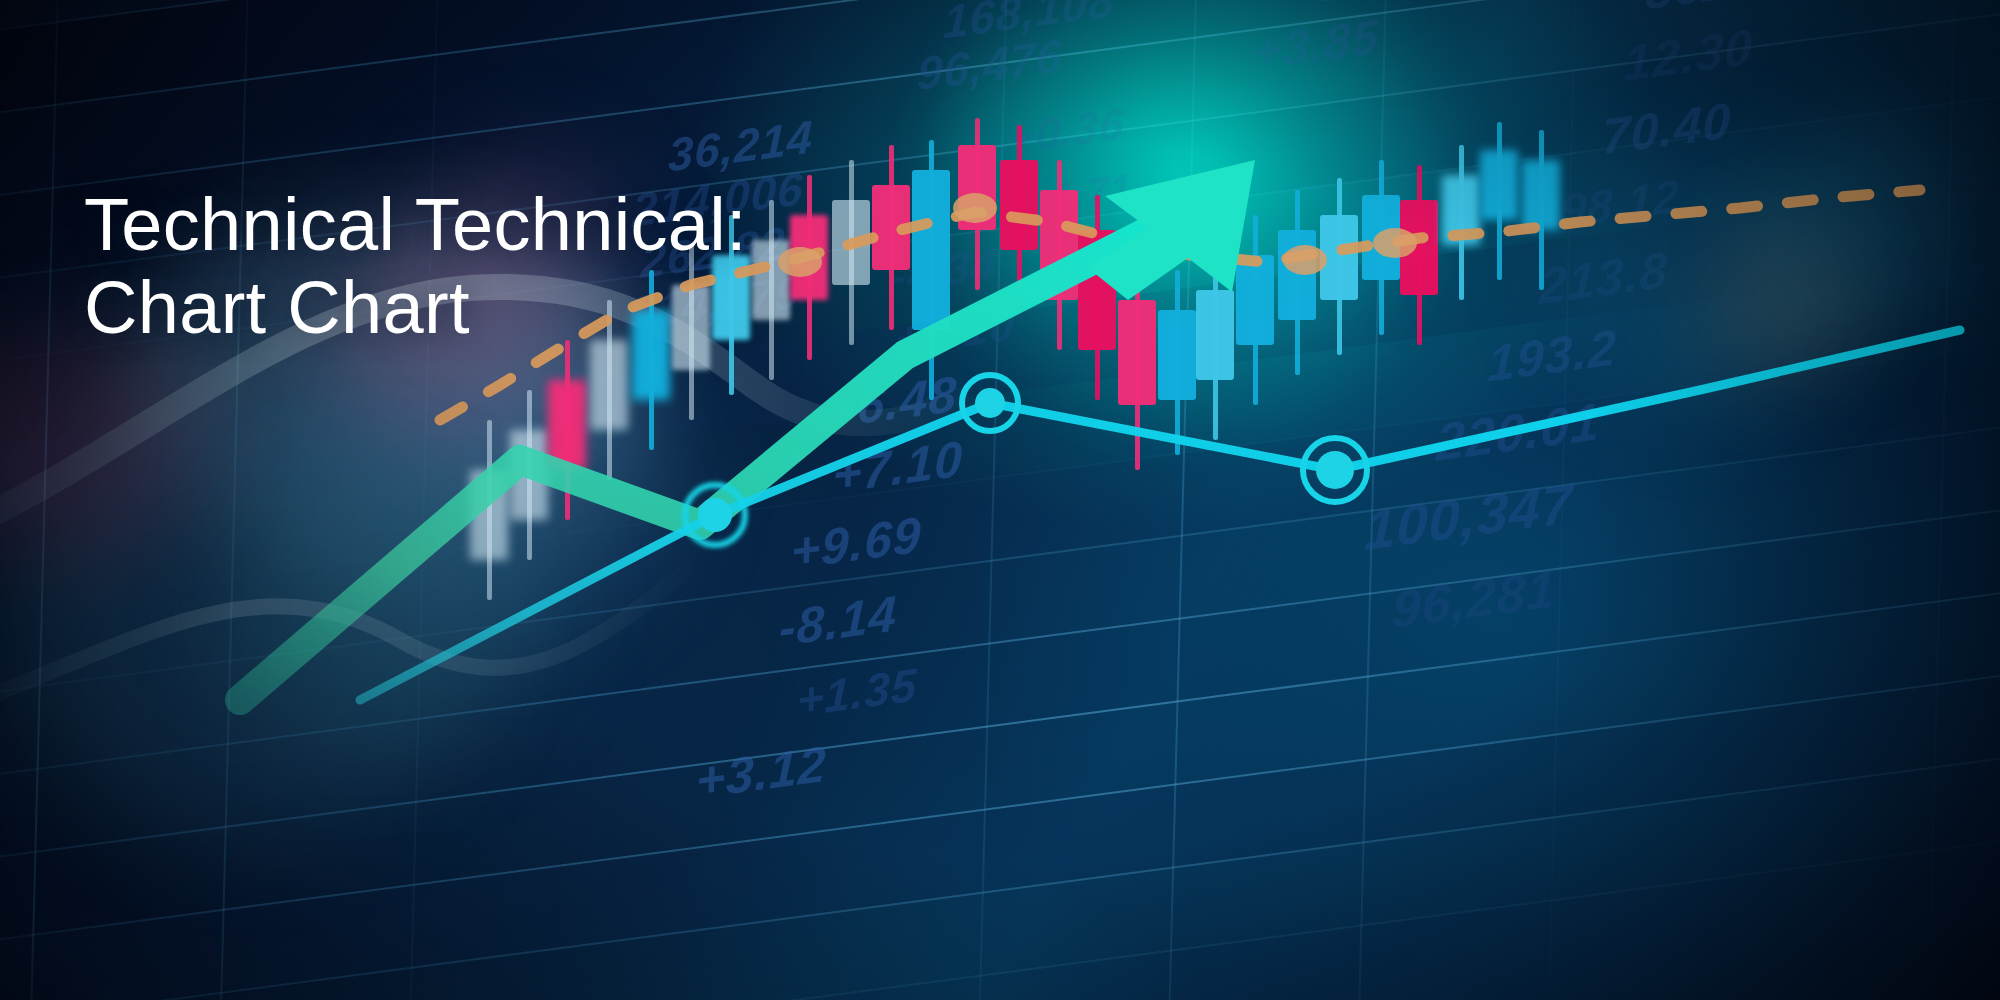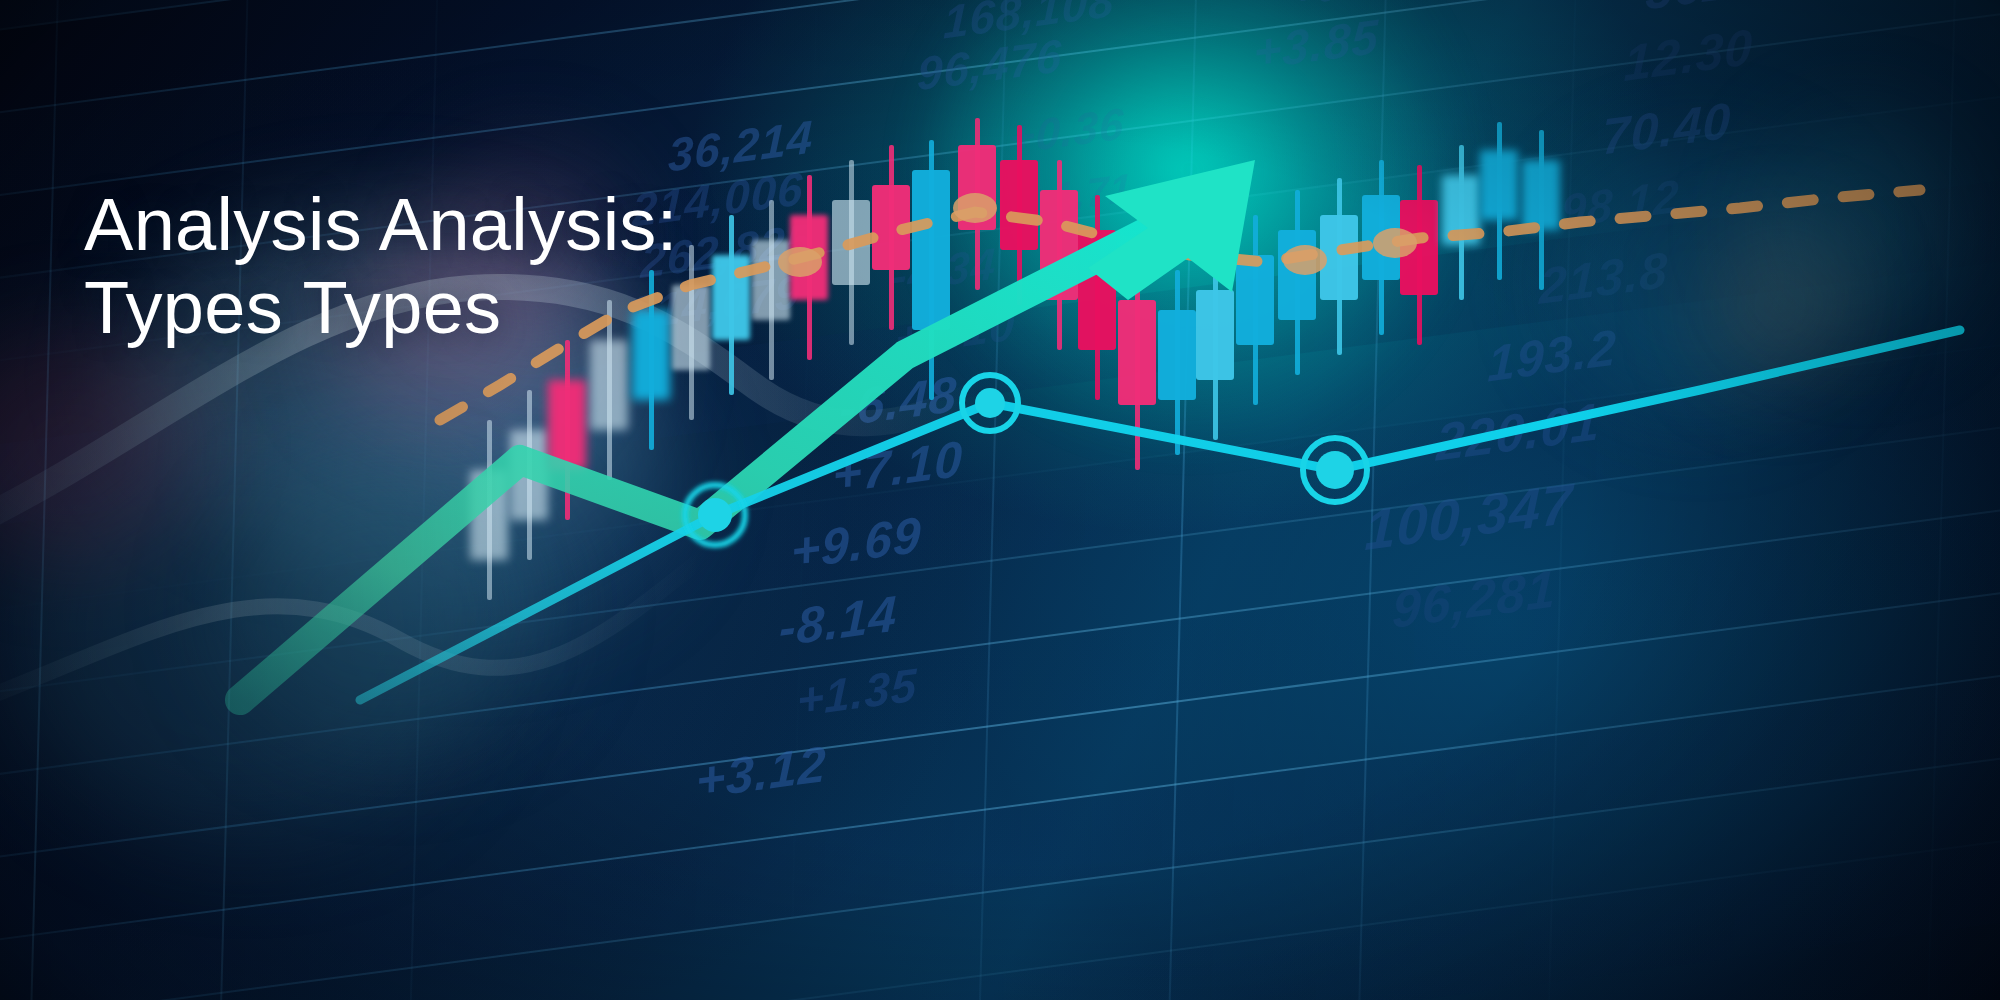--- a/index.html
+++ b/index.html
@@ -244,18 +244,18 @@
   <path d="M360,700 L715,515 L990,403 L1335,470 L1700,390 L1960,330" fill="none" stroke="url(#lnc)" stroke-width="9" stroke-linejoin="round" stroke-linecap="round"></path>
       <circle cx="715" cy="515" r="30" fill="none" stroke="#18D4E8" stroke-width="6" filter="url(#softg)"></circle>
       <circle cx="715" cy="515" r="17" fill="#1ED3E6"></circle>
       <circle cx="990" cy="403" r="28" fill="none" stroke="#18D4E8" stroke-width="6"></circle>
       <circle cx="990" cy="403" r="15" fill="#1ED3E6"></circle>
       <circle cx="1335" cy="470" r="32" fill="none" stroke="#18D4E8" stroke-width="6"></circle>
       <circle cx="1335" cy="470" r="19" fill="#1ED3E6"></circle>
     </svg>
 
   <div class="title">
-    <span>Analysis Analysis:</span>
-    <span>Types Types</span>
+    <span>Technical Technical:</span>
+    <span>Chart Chart</span>
   </div>
 
   <div class="vign"></div>
 </div>
 
 </body></html>

